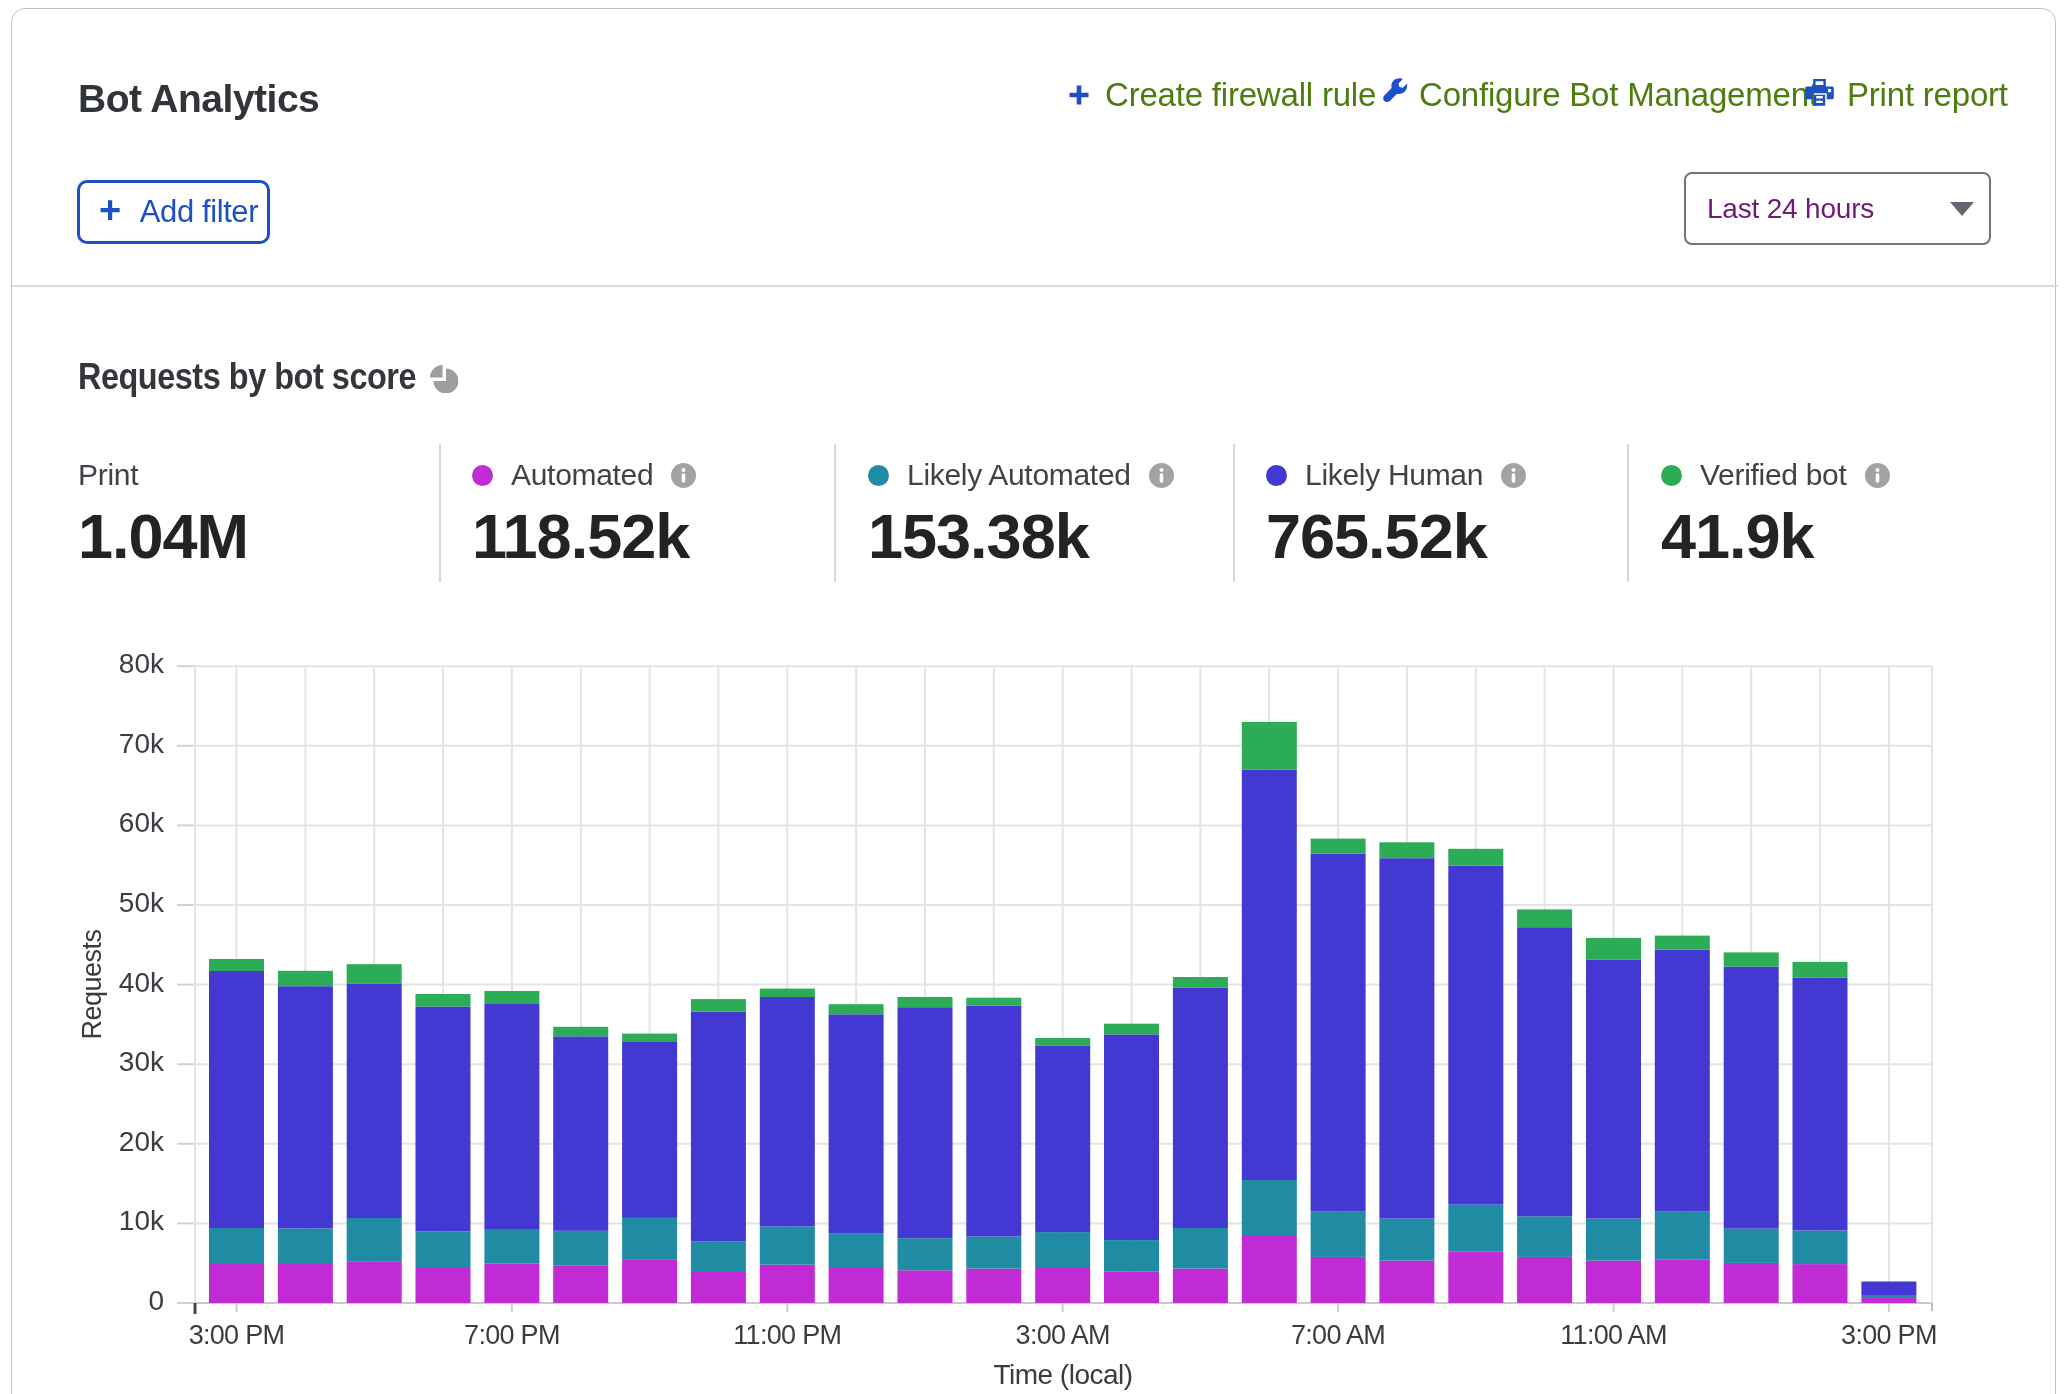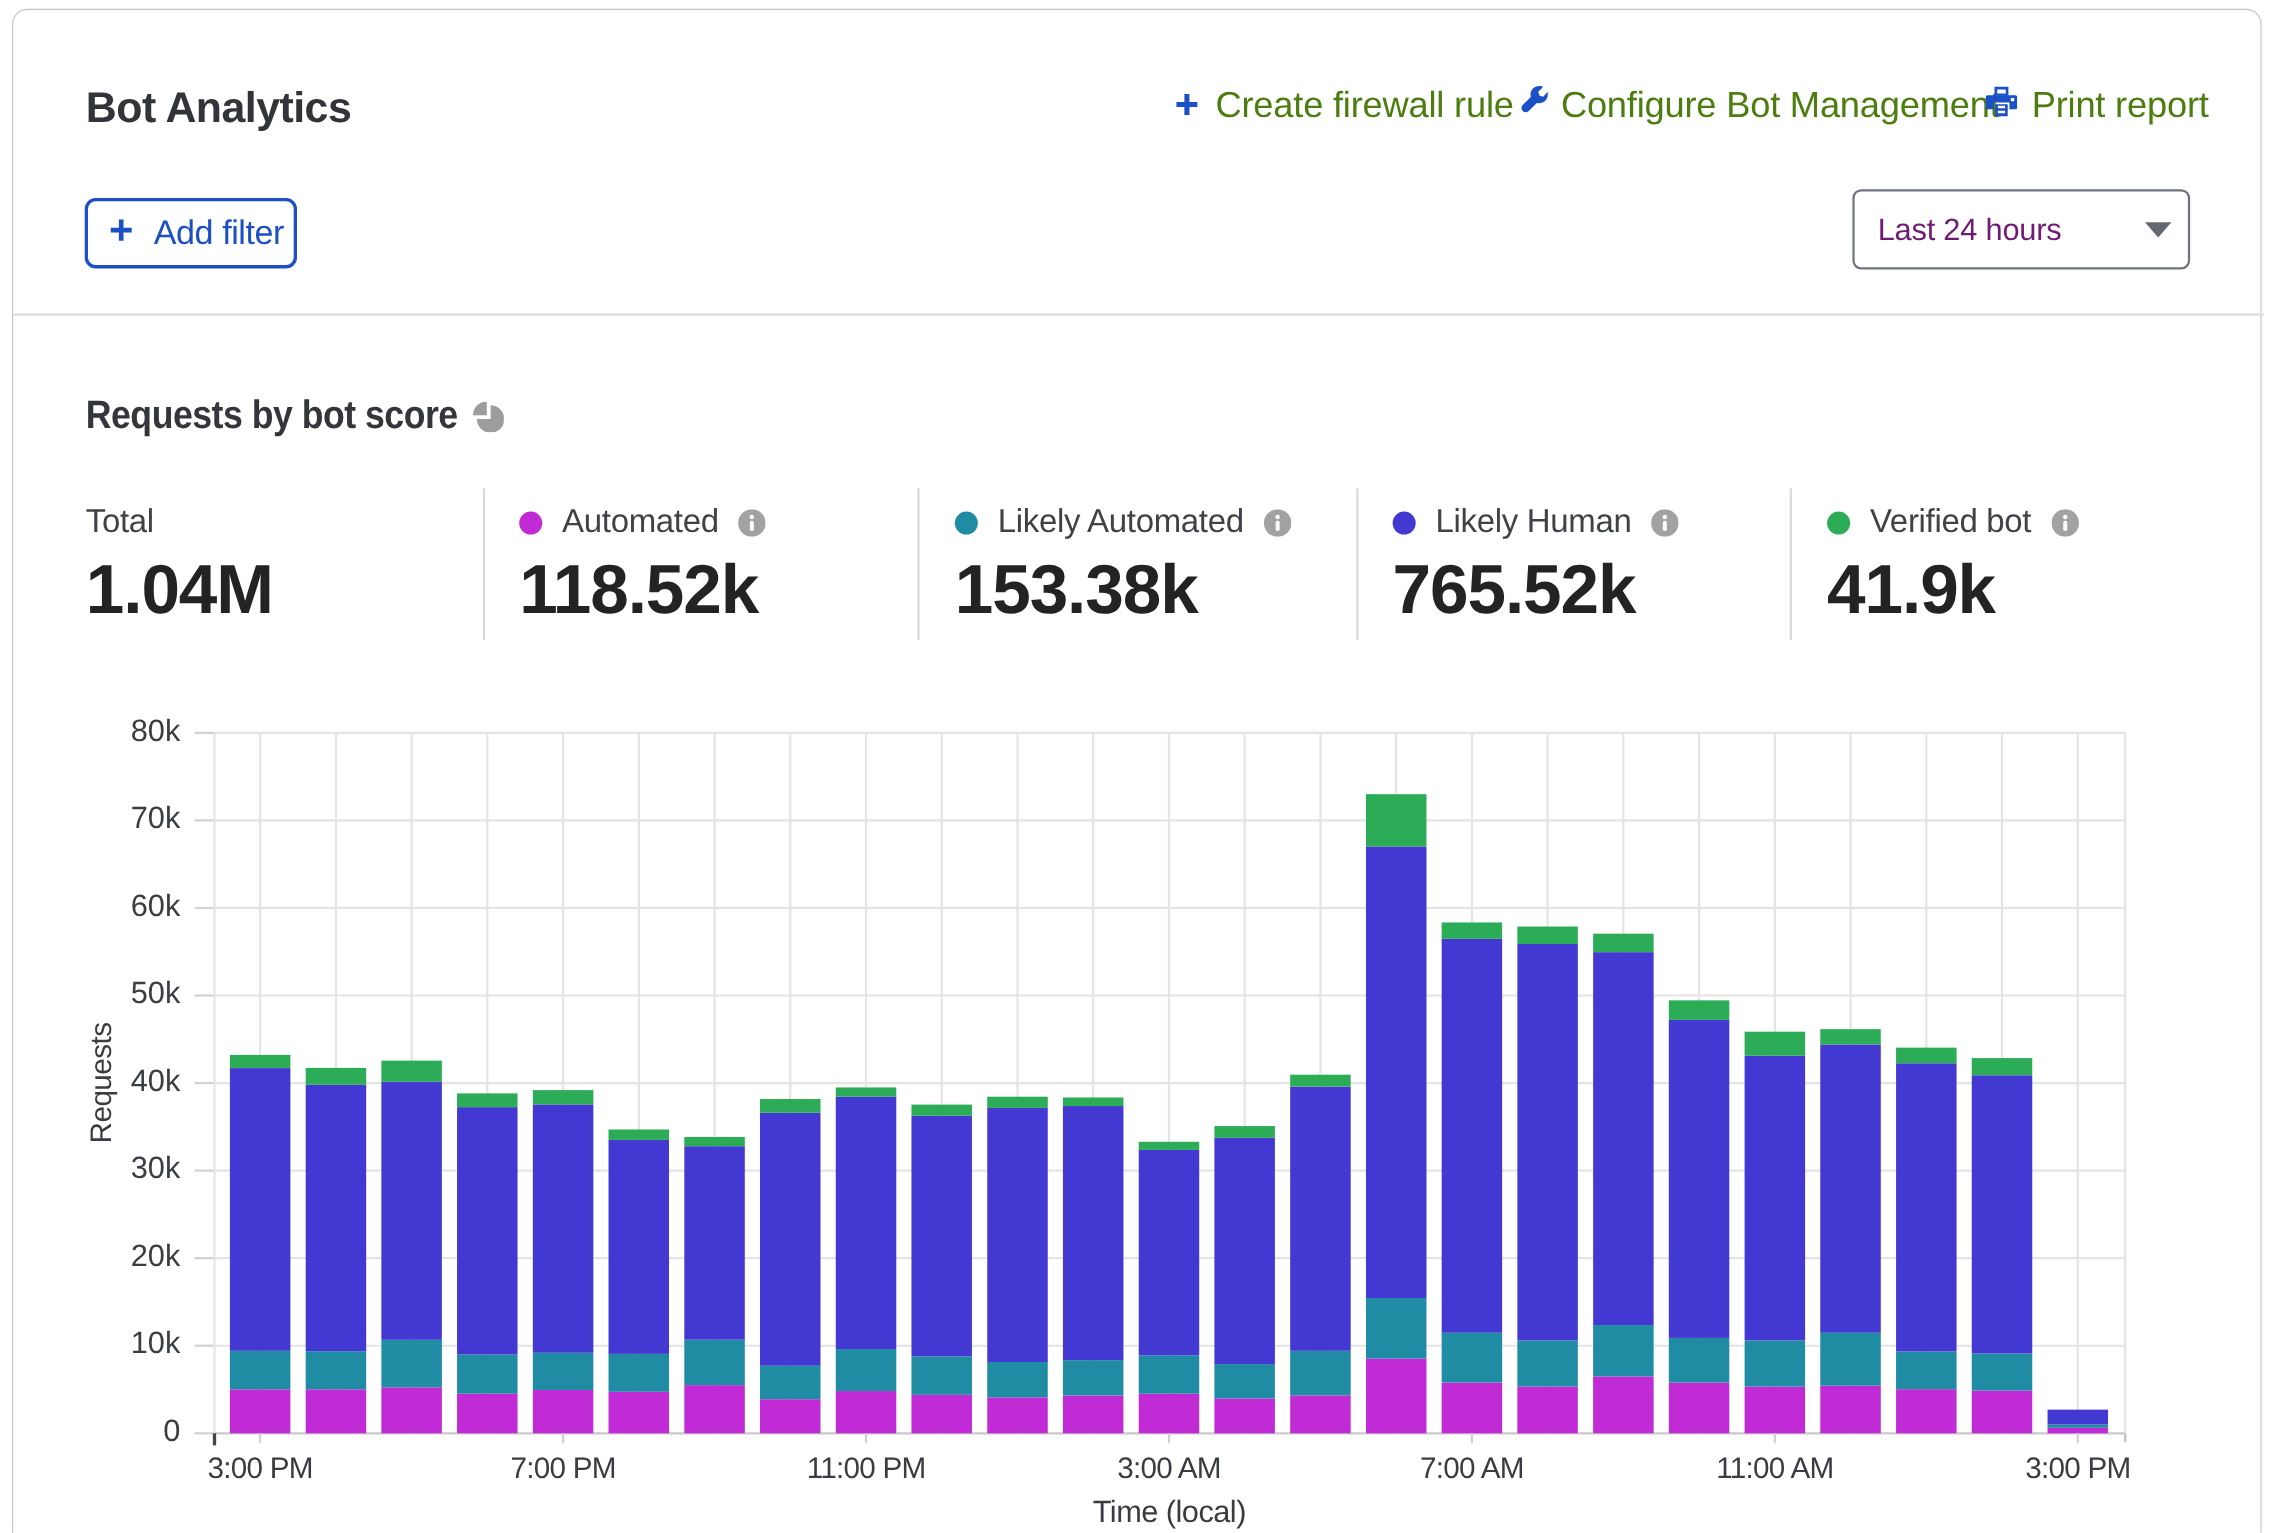--- a/index.html
+++ b/index.html
@@ -44,21 +44,21 @@
     </div>
 <div class="select">Last 24 hours<span class="caret"></span></div>
 <div class="hdiv"></div>
 <h2>Requests by bot score</h2>
 <svg class="pieicon" width="28" height="28" viewBox="0 0 28 28">
   <path d="M16 16 L16 3.5 A12.5 12.5 0 1 1 3.5 16 Z" fill="#9d9d9d"></path>
   <path d="M12.5 12.5 L0 12.5 A12.5 12.5 0 0 1 12.5 0 Z" fill="#9d9d9d"></path>
 </svg>
 <div class="stat" style="left:78px">
       <div class="statlabel">
-        <span class="slabel">Total</span>
+        <span class="slabel">Print</span>
       </div>
       <div class="statval">1.04M</div>
     </div>
 <div class="stat" style="left:472px">
       <div class="statlabel">
         <span class="dot" style="background:#c02bd6"></span>
         <span class="slabel">Automated</span>
         <span class="info">
           <svg width="25" height="25" viewBox="0 0 25 25">
             <circle cx="12.5" cy="12.5" r="12.5" fill="#a2a2a2"></circle>

